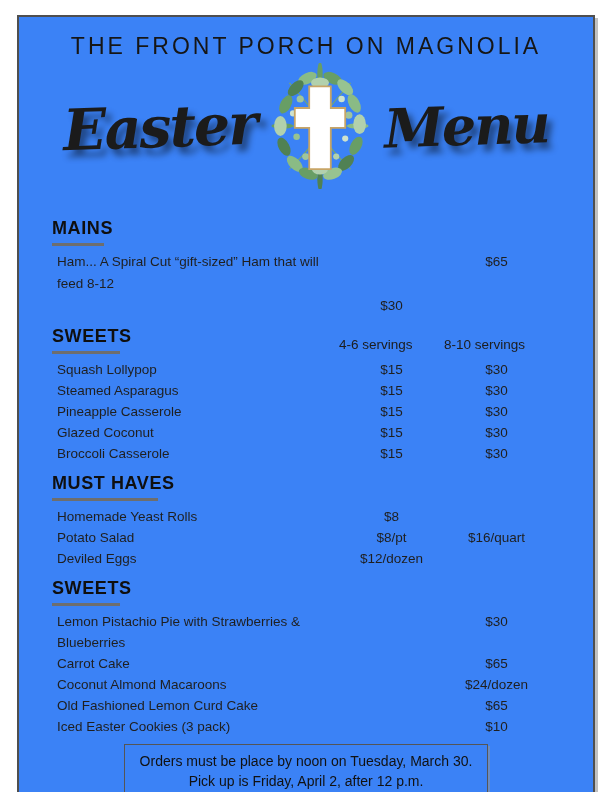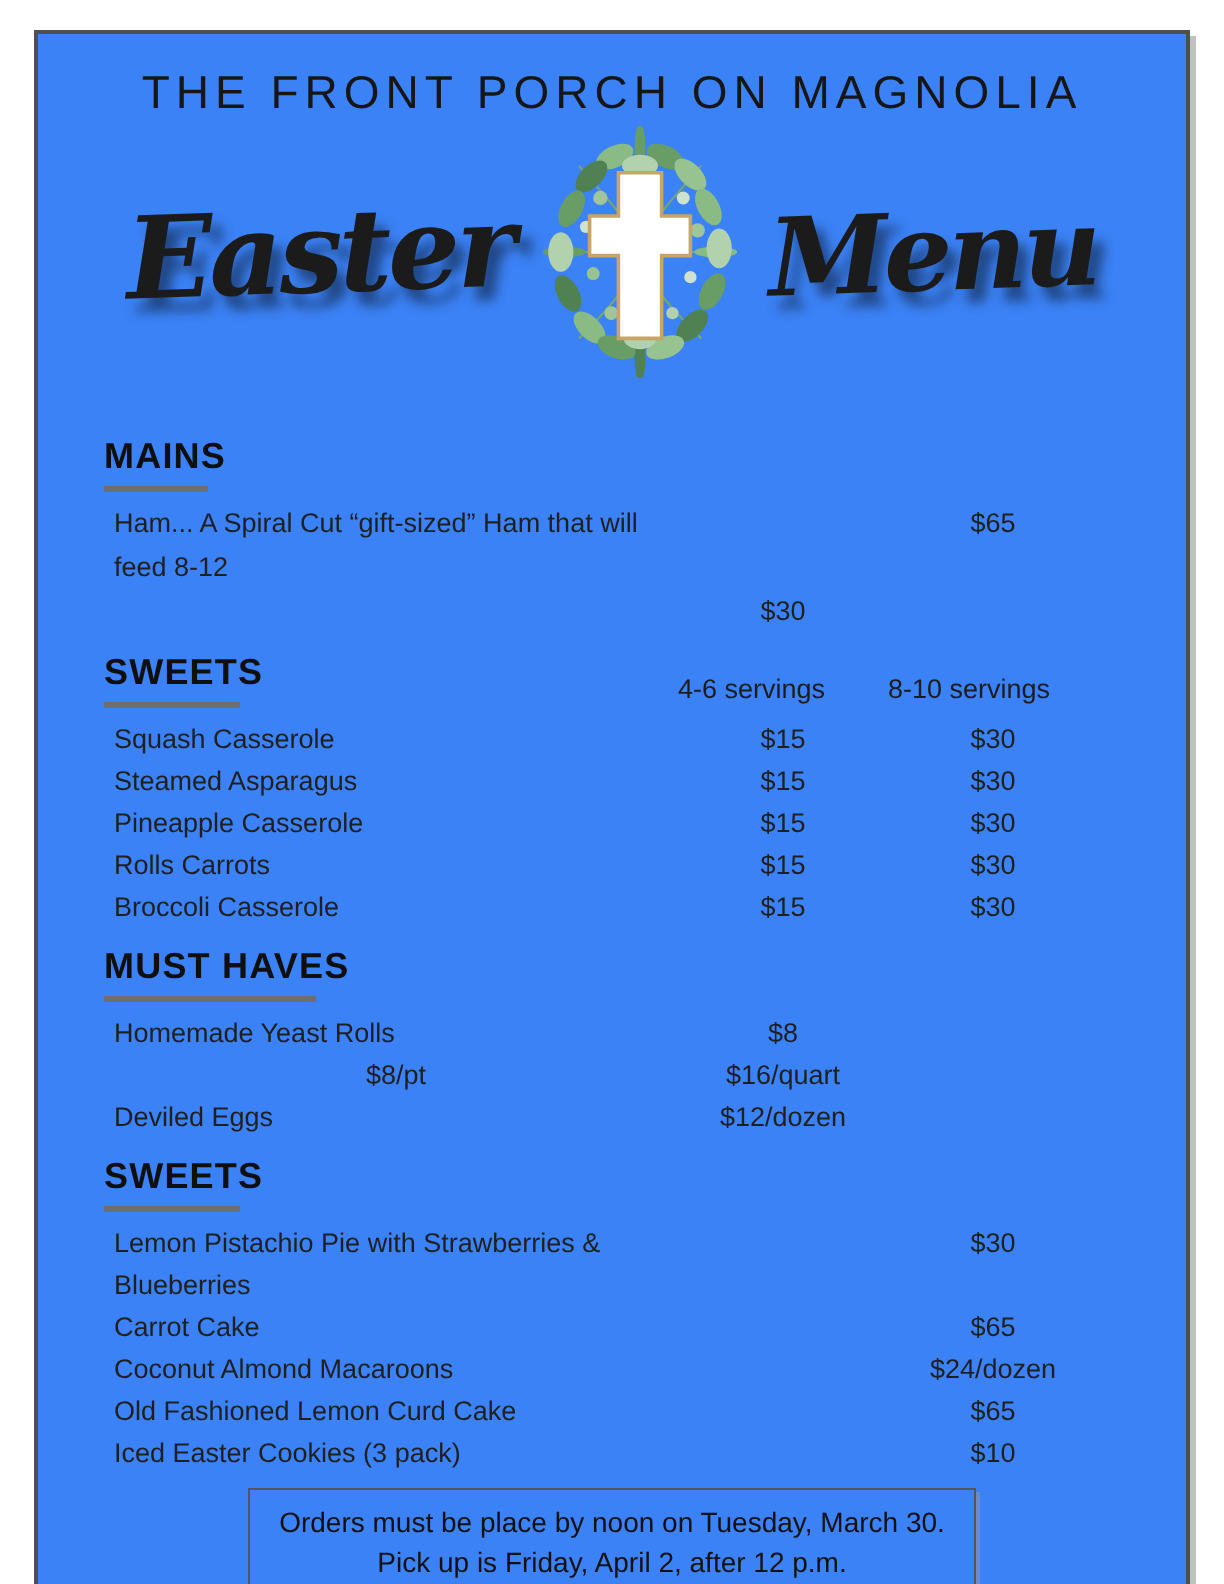--- a/index.html
+++ b/index.html
@@ -137,36 +137,36 @@
       </div>
     </div>
 
     <div class="section" style="margin-top:9px;">
       <div class="sec-head-row">
         <div><span class="sec-title">SWEETS</span></div>
         <span class="col-head">4-6 servings</span>
         <span class="col-head">8-10 servings</span>
       </div>
       <div class="row">
-        <span>Squash Casserole</span>
+        <span>Squash Lollypop</span>
         <span class="price">$15</span>
         <span class="price">$30</span>
       </div>
       <div class="row">
         <span>Steamed Asparagus</span>
         <span class="price">$15</span>
         <span class="price">$30</span>
       </div>
       <div class="row">
         <span>Pineapple Casserole</span>
         <span class="price">$15</span>
         <span class="price">$30</span>
       </div>
       <div class="row">
-        <span>Rolls Carrots</span>
+        <span>Glazed Coconut</span>
         <span class="price">$15</span>
         <span class="price">$30</span>
       </div>
       <div class="row">
         <span>Broccoli Casserole</span>
         <span class="price">$15</span>
         <span class="price">$30</span>
       </div>
     </div>
 
@@ -175,20 +175,21 @@
         <div><span class="sec-title">MUST HAVES</span></div>
         <span class="col-head"></span>
         <span class="col-head"></span>
       </div>
       <div class="row">
         <span>Homemade Yeast Rolls</span>
         <span class="price">$8</span>
         <span class="price"></span>
       </div>
       <div class="row">
+        <span>Potato Salad</span>
         <span class="price">$8/pt</span>
         <span class="price">$16/quart</span>
       </div>
       <div class="row">
         <span>Deviled Eggs</span>
         <span class="price">$12/dozen</span>
         <span class="price"></span>
       </div>
     </div>
 

